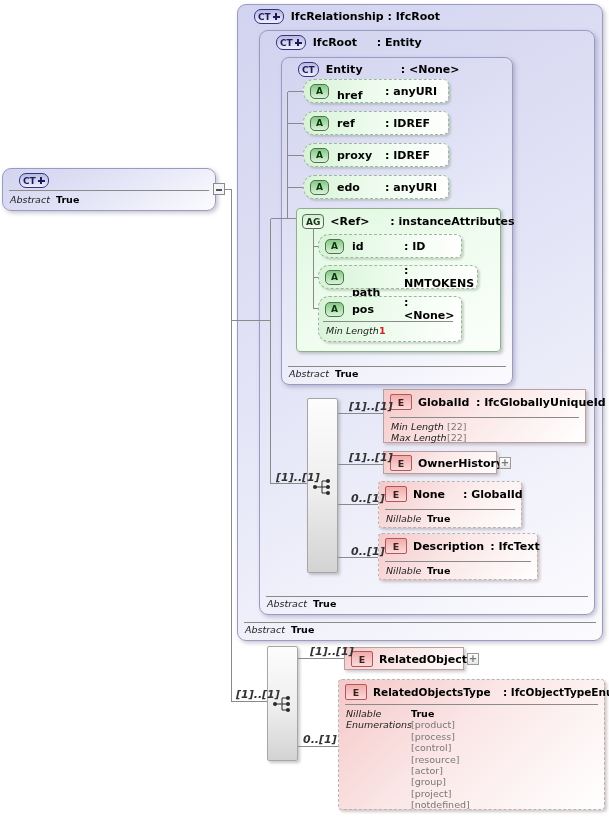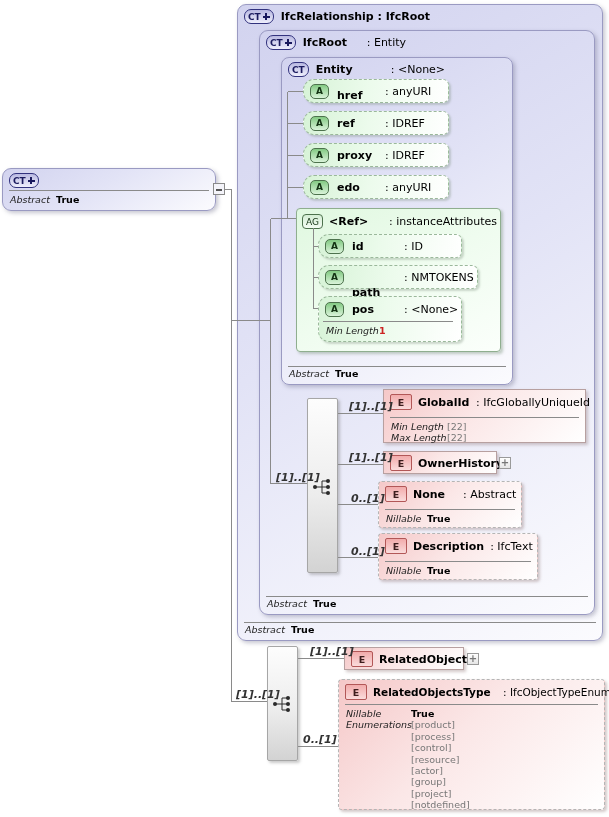--- a/index.html
+++ b/index.html
@@ -3,24 +3,24 @@
 <meta charset="utf-8">
 <style>
   html,body{margin:0;padding:0;background:#ffffff;}
   #stage{position:relative;width:609px;height:817px;background:#ffffff;overflow:hidden;
          font-family:"DejaVu Sans","Liberation Sans",sans-serif;}
 
   
   .box-lav{position:absolute;border:1px solid #9a9ac2;border-radius:9px;
     background:linear-gradient(150deg,#d2d3ef 0%,#e2e3f6 45%,#fbfbfe 100%);
     box-shadow:2px 2px 4px rgba(90,90,120,.35);}
-  .box-header{position:absolute;left:6px;top:4px;display:flex;align-items:center;gap:7px;white-space:nowrap;}
+  .box-header{position:absolute;left:16px;top:4px;display:flex;align-items:center;gap:7px;white-space:nowrap;}
   .title{font-weight:bold;font-size:11px;color:#000;}
   .name-col{display:inline-block;font-weight:bold;font-size:11px;color:#000;}
-  .type-col{font-weight:normal;font-size:11px;color:#000;}
+  .type-col{font-weight:bold;font-size:11px;color:#000;}
 
   .badge-ct{display:inline-flex;align-items:center;justify-content:center;height:13px;padding:0 3px;
     border:1.5px solid #32327e;border-radius:7px;background:linear-gradient(180deg,#b9b9e2,#eeeefc);
     font-weight:bold;font-size:9px;color:#1a1a5e;}
   .plus-icon{position:relative;display:inline-block;width:7px;height:7px;margin-left:2px;}
   .plus-icon::before{content:"";position:absolute;left:0;top:2.5px;width:7px;height:2px;background:#1a1a5e;}
   .plus-icon::after{content:"";position:absolute;left:2.5px;top:0;width:2px;height:7px;background:#1a1a5e;}
 
   .divider{position:absolute;left:6px;right:6px;border-top:1px solid #8a8a8a;}
   .facet-row{position:absolute;display:flex;white-space:nowrap;font-size:9.5px;}
@@ -37,21 +37,21 @@
   .badge-a{flex:0 0 auto;width:17px;height:13px;margin-left:6px;margin-right:8px;
     border:1px solid #4d724d;border-radius:5px;display:flex;align-items:center;justify-content:center;
     background:linear-gradient(180deg,#83ca83,#d9f3d9);font-weight:bold;font-size:9px;color:#143314;}
 
   
   .ag-box{position:absolute;box-sizing:border-box;border:1px solid #8fae8f;border-radius:4px;
     background:linear-gradient(150deg,#e0f8e0 0%,#effcef 50%,#fbfffb 100%);
     box-shadow:2px 2px 3px rgba(90,120,90,.35);}
   .badge-ag{display:inline-flex;align-items:center;justify-content:center;height:13px;padding:0 3px;
     border:1px solid #4d724d;border-radius:4px;background:linear-gradient(180deg,#d5eed5,#f4fcf4);
-    font-weight:normal;font-size:9px;color:#143314;}
+    font-weight:bold;font-size:9px;color:#143314;}
 
   
   .seq-bar{position:absolute;width:31px;box-sizing:border-box;border:1px solid #a6a6a6;border-radius:2px;
     background:linear-gradient(180deg,#fdfdfd 0%,#ededed 55%,#d3d3d3 100%);
     box-shadow:2px 2px 3px rgba(100,100,100,.35);}
   .seq-icon{position:absolute;left:4px;}
 
   
   .el-box{position:absolute;box-sizing:border-box;border:1px solid #b7a0a0;
     background:linear-gradient(135deg,#f5c8c8 0%,#fbe7e7 45%,#ffffff 100%);
@@ -235,21 +235,21 @@
     </div>
   </div>
   <div class="expand-box" style="left:499px;top:457px;">
     <span>+</span>
   </div>
 
   <div class="el-box dashed" style="left:378px;top:481px;width:144px;height:47px;">
     <div class="el-header">
       <span class="badge-e">E</span>
       <span class="name-col" style="min-width:44px;">None</span>
-      <span class="type-col">: Abstract</span>
+      <span class="type-col">: GlobalId</span>
     </div>
     <div class="divider" style="top:27px;"></div>
     <div class="facet-row" style="left:7px;top:31px;">
       <span class="facet-label" style="width:41px;">Nillable</span>
       <span class="facet-value">True</span>
     </div>
   </div>
 
   <div class="el-box dashed" style="left:378px;top:533px;width:160px;height:47px;">
     <div class="el-header">

